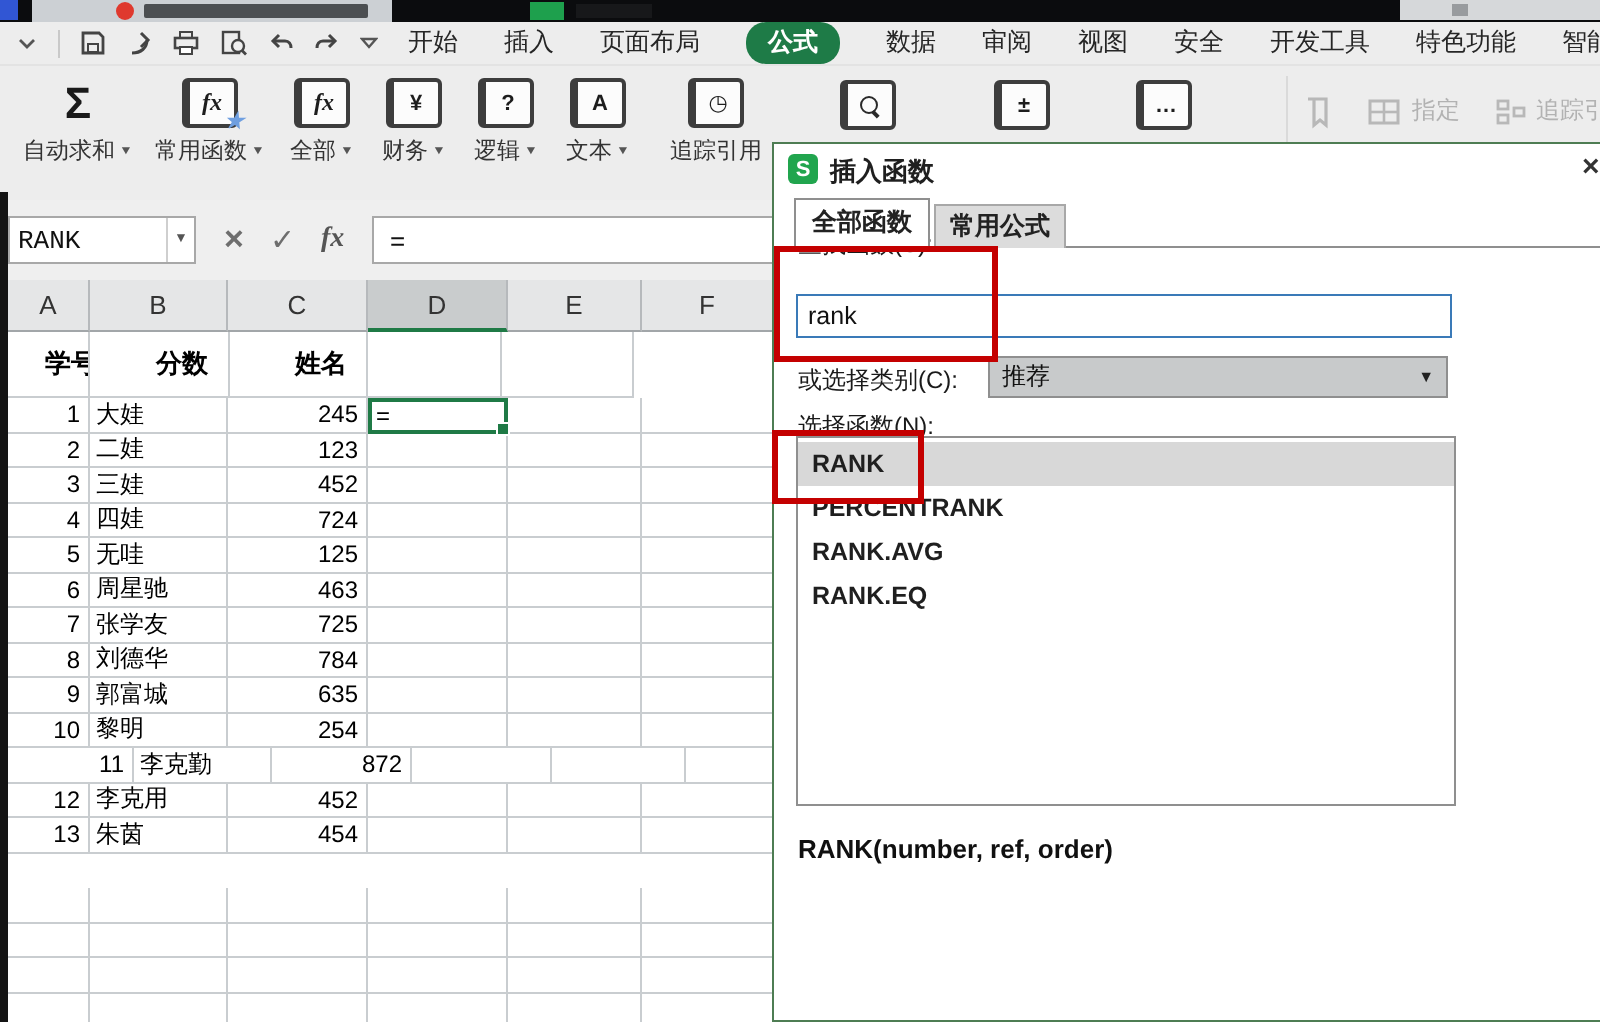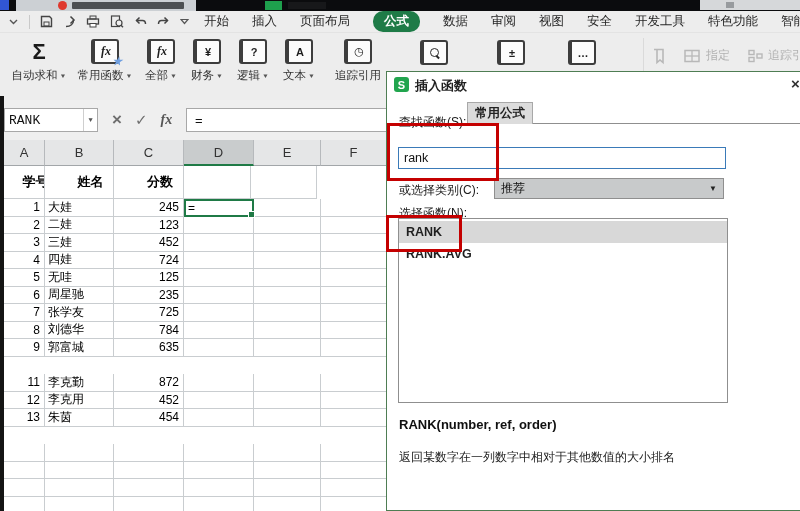--- a/index.html
+++ b/index.html
@@ -312,22 +312,22 @@
         <div class="ch" style="width: 41px;">A</div>
         <div class="ch" style="width: 69px;">B</div>
         <div class="ch" style="width: 70px;">C</div>
         <div class="ch sel" style="width: 70px;">D</div>
         <div class="ch" style="width: 67px;">E</div>
         <div class="ch" style="width: 66px;">F</div>
       </div>
     <div class="acell">=</div>
   <div class="srow hrow" style="top: 26px; height: 33px;">
         <div class="cell" style="width: 41px; height: 100%;">学号</div>
+        <div class="cell" style="width: 70px; height: 100%;">分数</div>
         <div class="cell" style="width: 69px; height: 100%;">姓名</div>
-        <div class="cell" style="width: 70px; height: 100%;">分数</div>
         <div class="cell" style="width: 67px; height: 100%;"></div>
         <div class="cell" style="width: 66px; height: 100%;"></div>
       </div>
       <div class="srow" style="top: 59px; height: 17.5px;">
         <div class="cell c-num" style="width: 41px; height: 100%;">1</div>
         <div class="cell c-txt" style="width: 69px; height: 100%;">大娃</div>
         <div class="cell c-num" style="width: 70px; height: 100%;">245</div>
         <div class="cell" style="width: 70px; height: 100%;"></div>
         <div class="cell" style="width: 67px; height: 100%;"></div>
         <div class="cell" style="width: 66px; height: 100%;"></div>
@@ -360,21 +360,21 @@
         <div class="cell c-num" style="width: 41px; height: 100%;">5</div>
         <div class="cell c-txt" style="width: 69px; height: 100%;">无哇</div>
         <div class="cell c-num" style="width: 70px; height: 100%;">125</div>
         <div class="cell" style="width: 70px; height: 100%;"></div>
         <div class="cell" style="width: 67px; height: 100%;"></div>
         <div class="cell" style="width: 66px; height: 100%;"></div>
       </div>
       <div class="srow" style="top: 146.5px; height: 17.5px;">
         <div class="cell c-num" style="width: 41px; height: 100%;">6</div>
         <div class="cell c-txt" style="width: 69px; height: 100%;">周星驰</div>
-        <div class="cell c-num" style="width: 70px; height: 100%;">235</div>
+        <div class="cell c-num" style="width: 70px; height: 100%;">463</div>
         <div class="cell" style="width: 70px; height: 100%;"></div>
         <div class="cell" style="width: 67px; height: 100%;"></div>
         <div class="cell" style="width: 66px; height: 100%;"></div>
       </div>
       <div class="srow" style="top: 164px; height: 17.5px;">
         <div class="cell c-num" style="width: 41px; height: 100%;">7</div>
         <div class="cell c-txt" style="width: 69px; height: 100%;">张学友</div>
         <div class="cell c-num" style="width: 70px; height: 100%;">725</div>
         <div class="cell" style="width: 70px; height: 100%;"></div>
         <div class="cell" style="width: 67px; height: 100%;"></div>
@@ -389,22 +389,30 @@
         <div class="cell" style="width: 66px; height: 100%;"></div>
       </div>
       <div class="srow" style="top: 199px; height: 17.5px;">
         <div class="cell c-num" style="width: 41px; height: 100%;">9</div>
         <div class="cell c-txt" style="width: 69px; height: 100%;">郭富城</div>
         <div class="cell c-num" style="width: 70px; height: 100%;">635</div>
         <div class="cell" style="width: 70px; height: 100%;"></div>
         <div class="cell" style="width: 67px; height: 100%;"></div>
         <div class="cell" style="width: 66px; height: 100%;"></div>
       </div>
+      <div class="srow" style="top: 216.5px; height: 17.5px;">
+        <div class="cell c-num" style="width: 41px; height: 100%;">10</div>
+        <div class="cell c-txt" style="width: 69px; height: 100%;">黎明</div>
+        <div class="cell c-num" style="width: 70px; height: 100%;">254</div>
+        <div class="cell" style="width: 70px; height: 100%;"></div>
+        <div class="cell" style="width: 67px; height: 100%;"></div>
+        <div class="cell" style="width: 66px; height: 100%;"></div>
+      </div>
       <div class="srow" style="top: 234px; height: 17.5px;">
-        <div class="cell c-num" style="width: 41px; height: 100%;">11</div>
+        <div class="cell c-num" style="width: 63px; height: 100%;">11</div>
         <div class="cell c-txt" style="width: 69px; height: 100%;">李克勤</div>
         <div class="cell c-num" style="width: 70px; height: 100%;">872</div>
         <div class="cell" style="width: 70px; height: 100%;"></div>
         <div class="cell" style="width: 67px; height: 100%;"></div>
         <div class="cell" style="width: 66px; height: 100%;"></div>
       </div>
       <div class="srow" style="top: 251.5px; height: 17.5px;">
         <div class="cell c-num" style="width: 41px; height: 100%;">12</div>
         <div class="cell c-txt" style="width: 69px; height: 100%;">李克用</div>
         <div class="cell c-num" style="width: 70px; height: 100%;">452</div>
@@ -452,34 +460,36 @@
         <div class="cell" style="width: 67px; height: 100%;"></div>
         <div class="cell" style="width: 66px; height: 100%;"></div>
       </div>
     </div>
 
   <div class="dialog">
     <div class="dlogo">S</div>
     <div class="dtitle-text">插入函数</div>
     <div class="dclose">×</div>
     <div class="dtabs">
+      <div class="dtab t0">全部函数</div>
       <div class="dtab t1">常用公式</div>
     </div>
     <div class="dlabel" style="left:12px;top:42px;">查找函数(S):</div>
     <input class="dsearch" value="rank" style="">
     <div class="dlabel" style="left:12px;top:110px;">或选择类别(C):</div>
     <div class="dcombo">
       <span>推荐</span>
       <span class="arr">▼</span>
     </div>
     <div class="dlabel" style="left:12px;top:133px;">选择函数(N):</div>
     <div class="dlist" id="dlist">
         <div class="fitem sel">RANK</div>
+        <div class="fitem">PERCENTRANK</div>
         <div class="fitem">RANK.AVG</div>
+        <div class="fitem">RANK.EQ</div>
       </div>
     <div class="dsig">RANK(number, ref, order)</div>
-    <div class="ddesc">返回某数字在一列数字中相对于其他数值的大小排名</div>
   </div>
 
   <div class="redbox red1"></div>
   <div class="redbox red2"></div>
 
 </div>
 
 </body></html>

